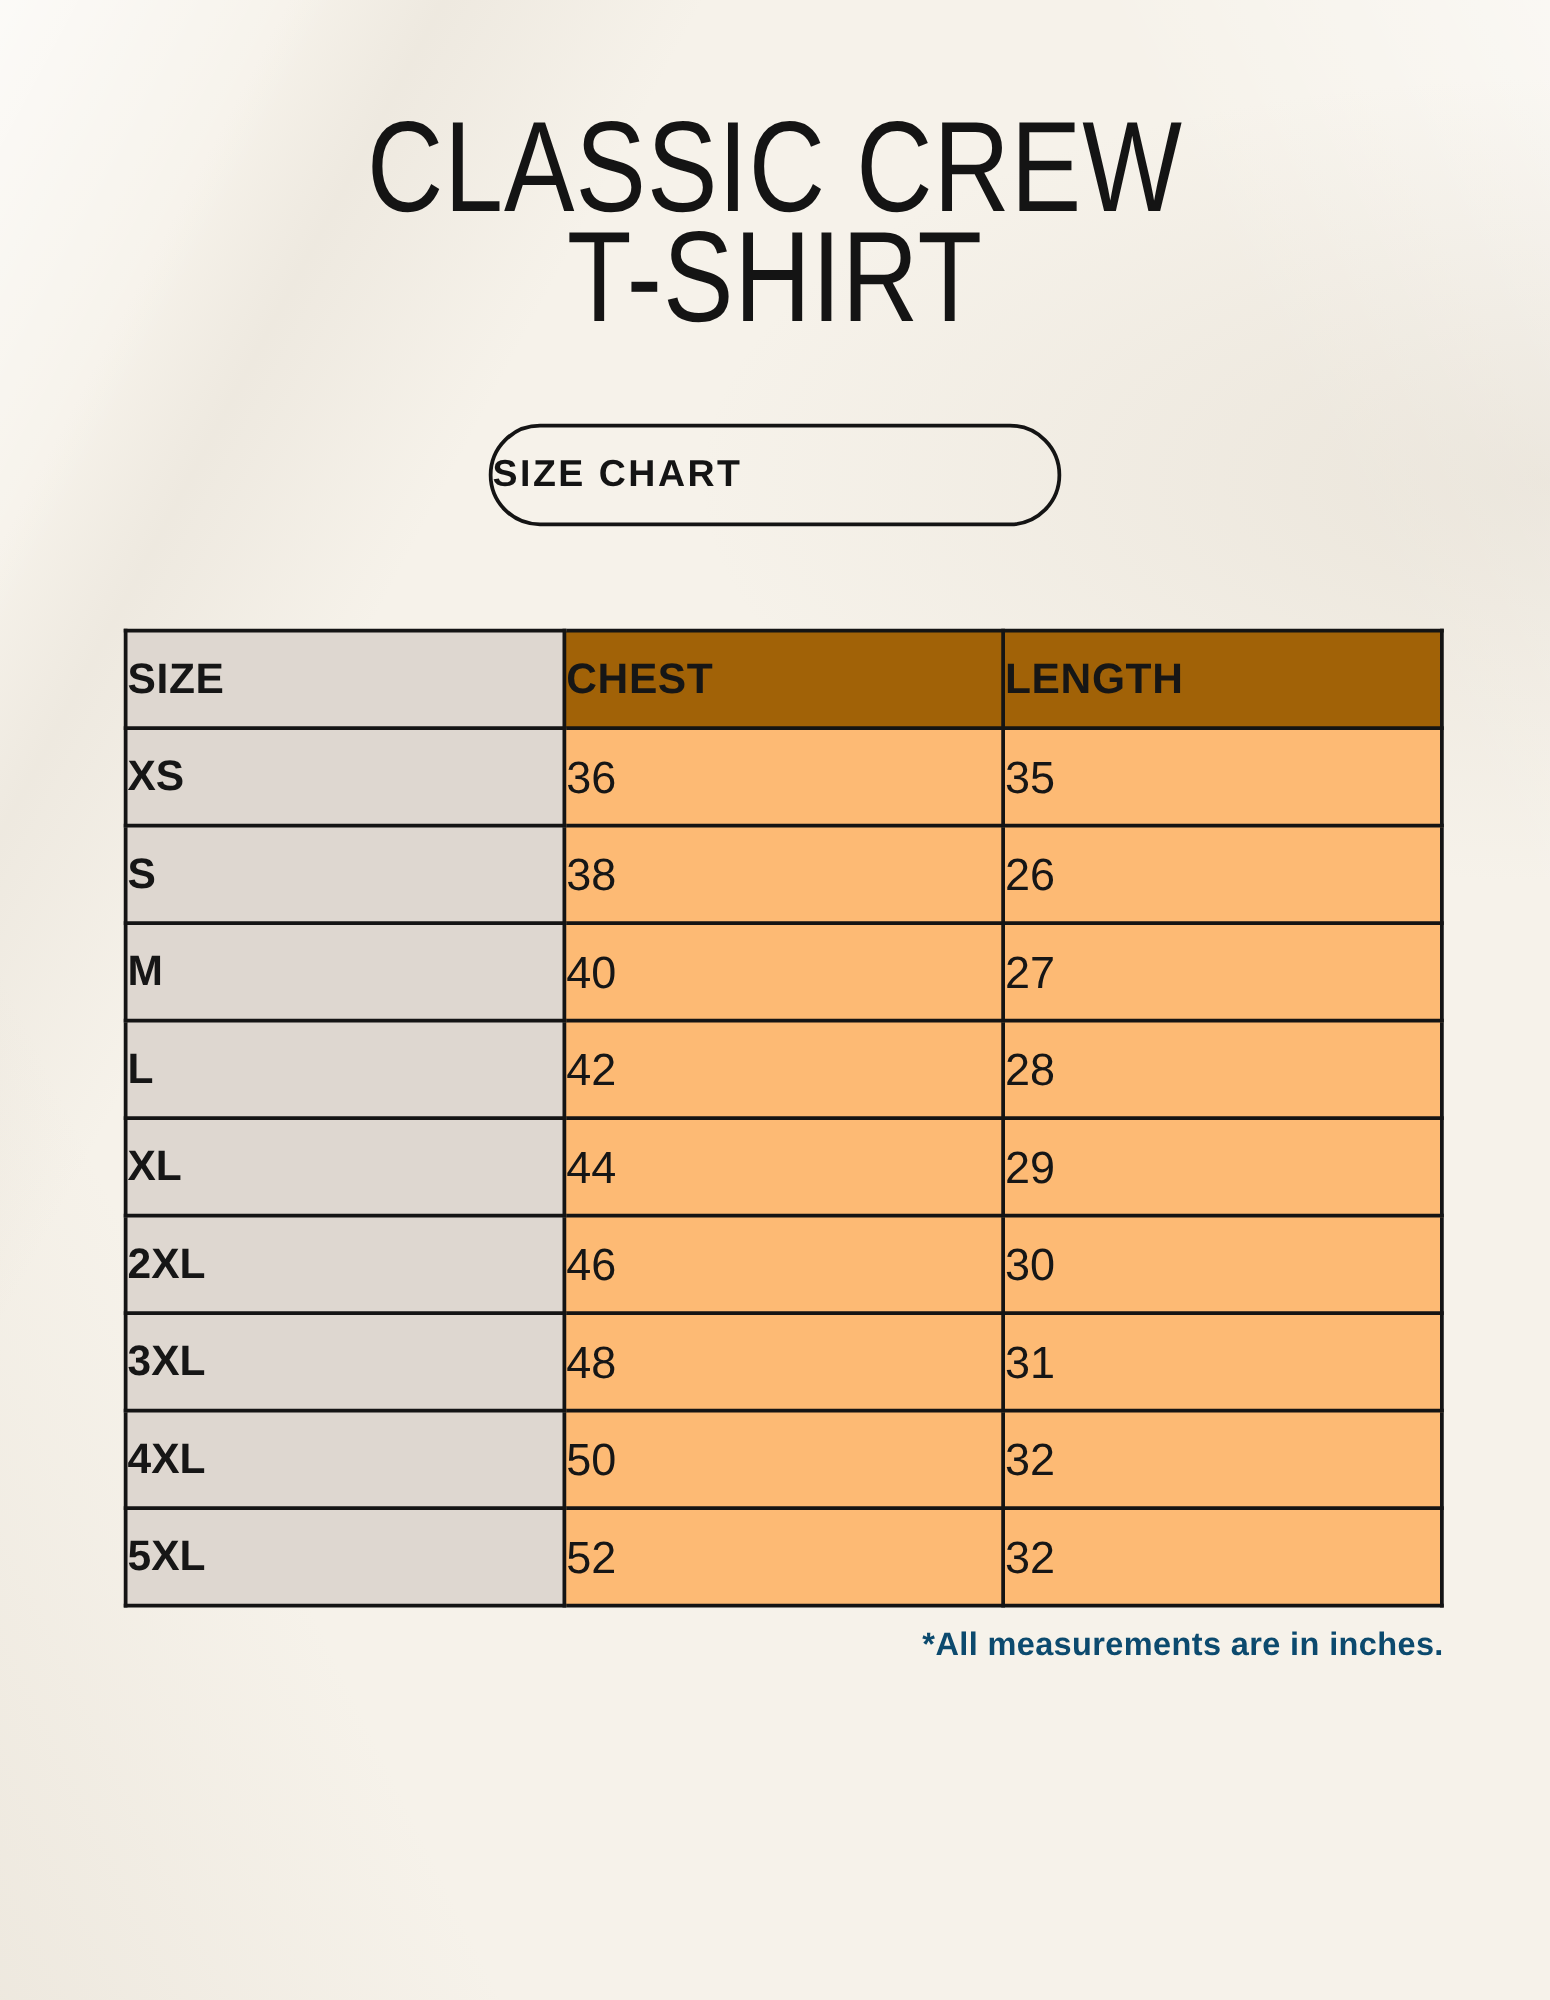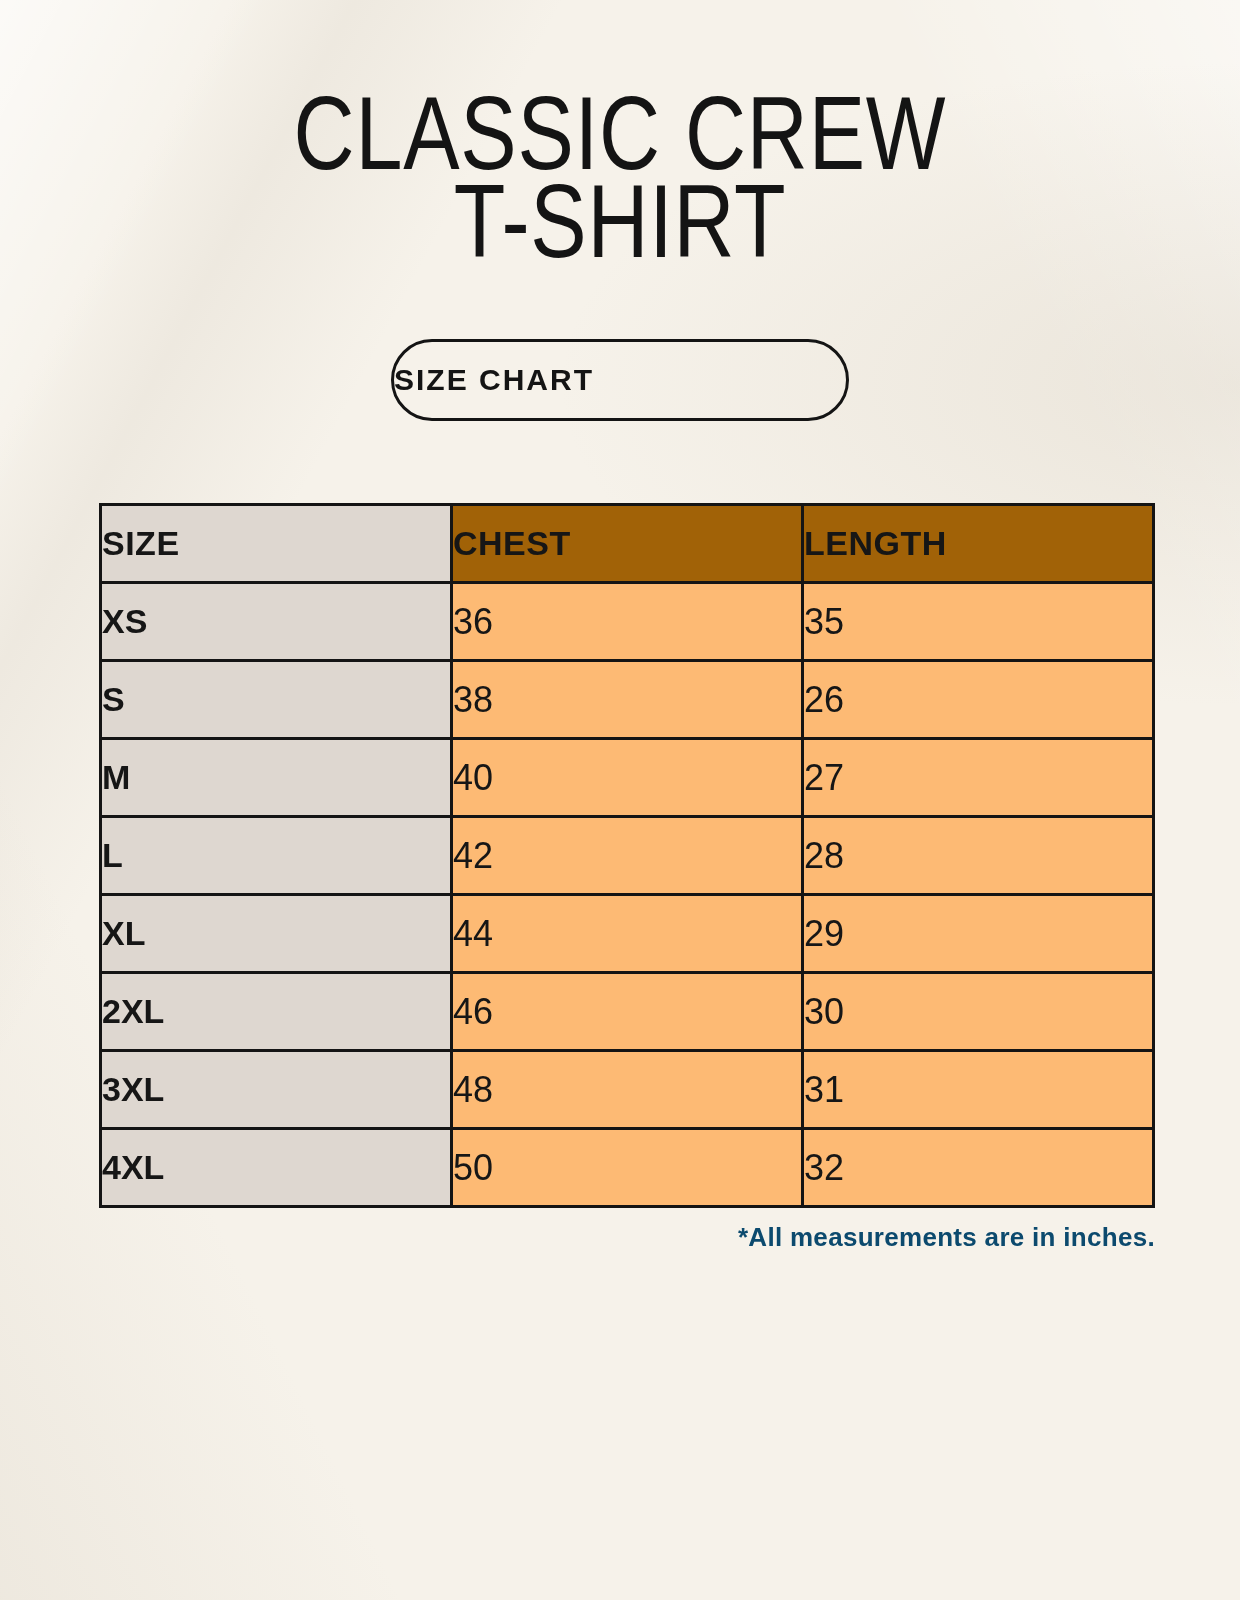--- a/index.html
+++ b/index.html
@@ -161,18 +161,23 @@
       <tr>
         <td class="c-size">3XL</td>
         <td>48</td>
         <td>31</td>
       </tr>
       <tr>
         <td class="c-size">4XL</td>
         <td>50</td>
         <td>32</td>
       </tr>
+      <tr>
+        <td class="c-size">5XL</td>
+        <td>52</td>
+        <td>32</td>
+      </tr>
     </tbody>
   </table>
 
   <p class="footnote">*All measurements are in inches.</p>
 
 </main>
 
 </body></html>

